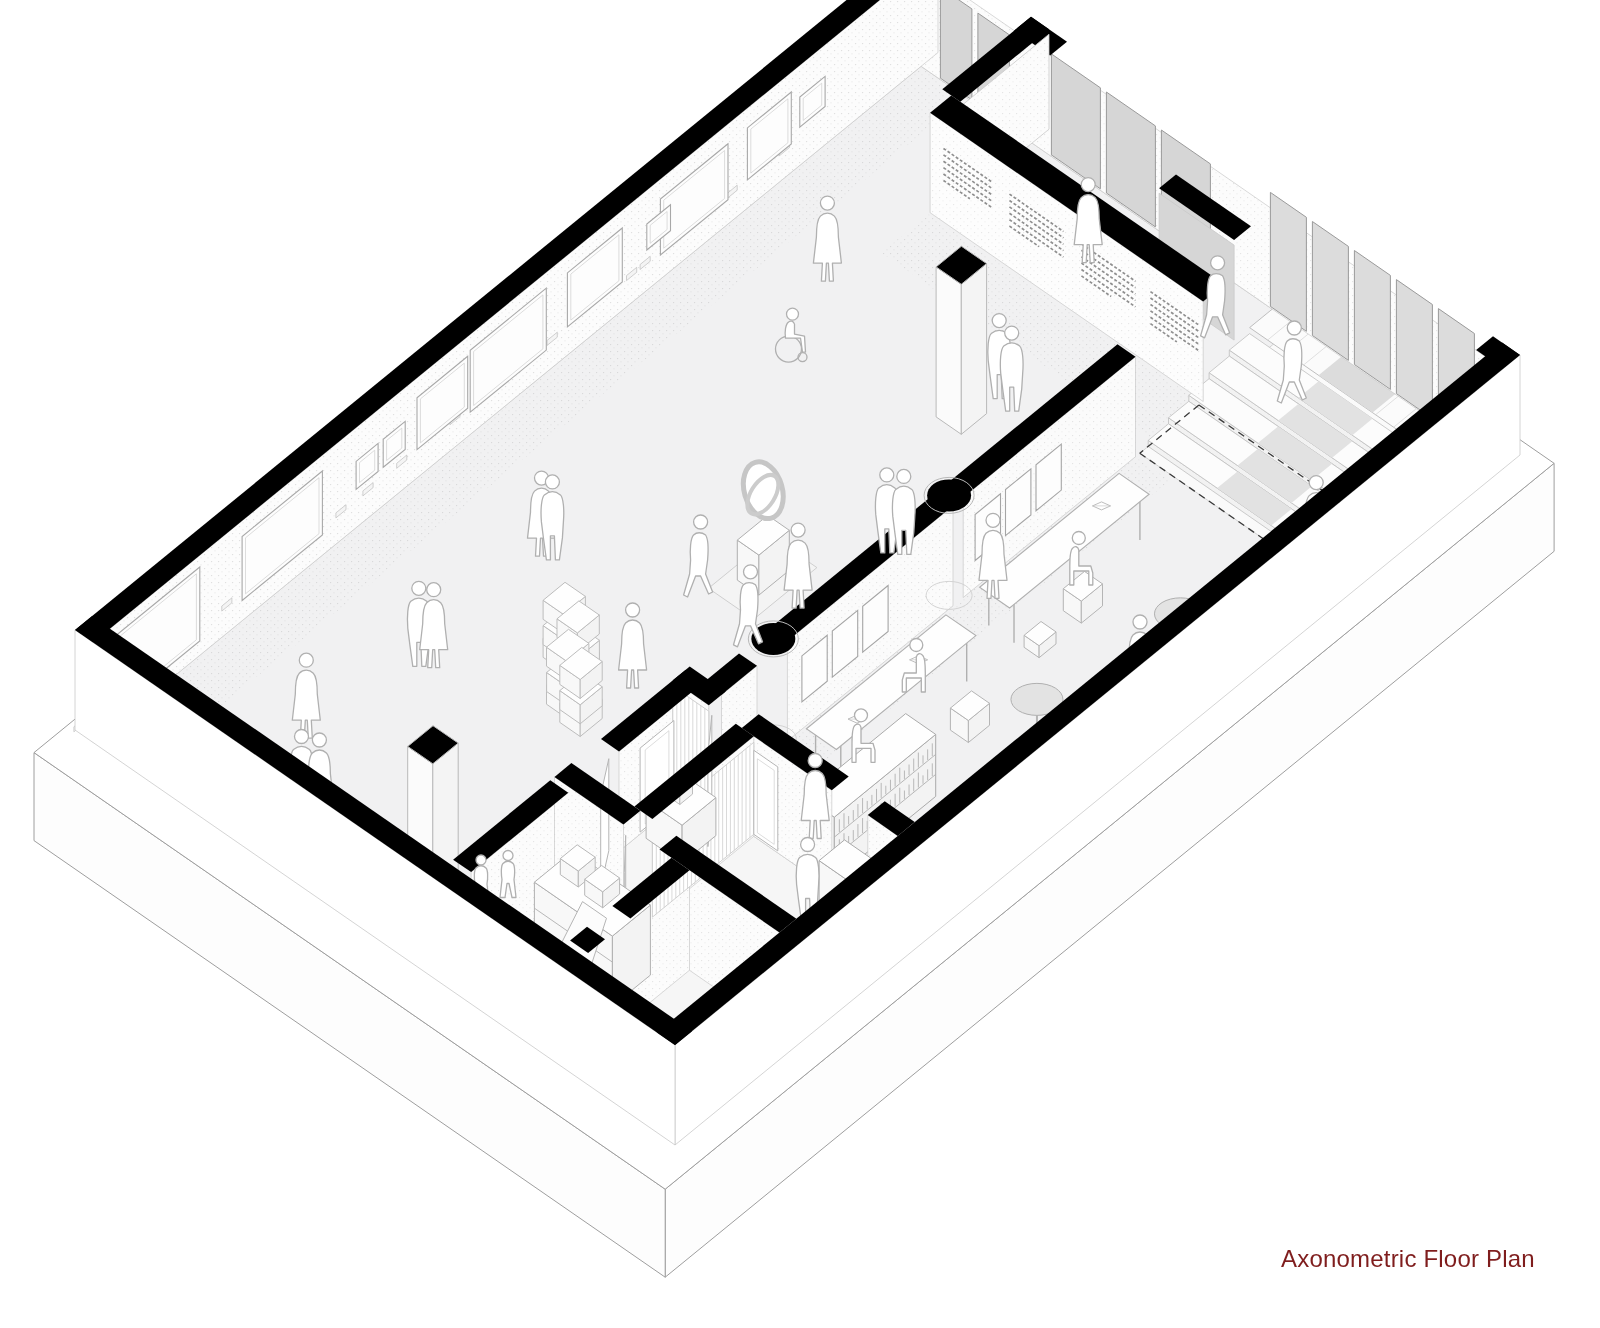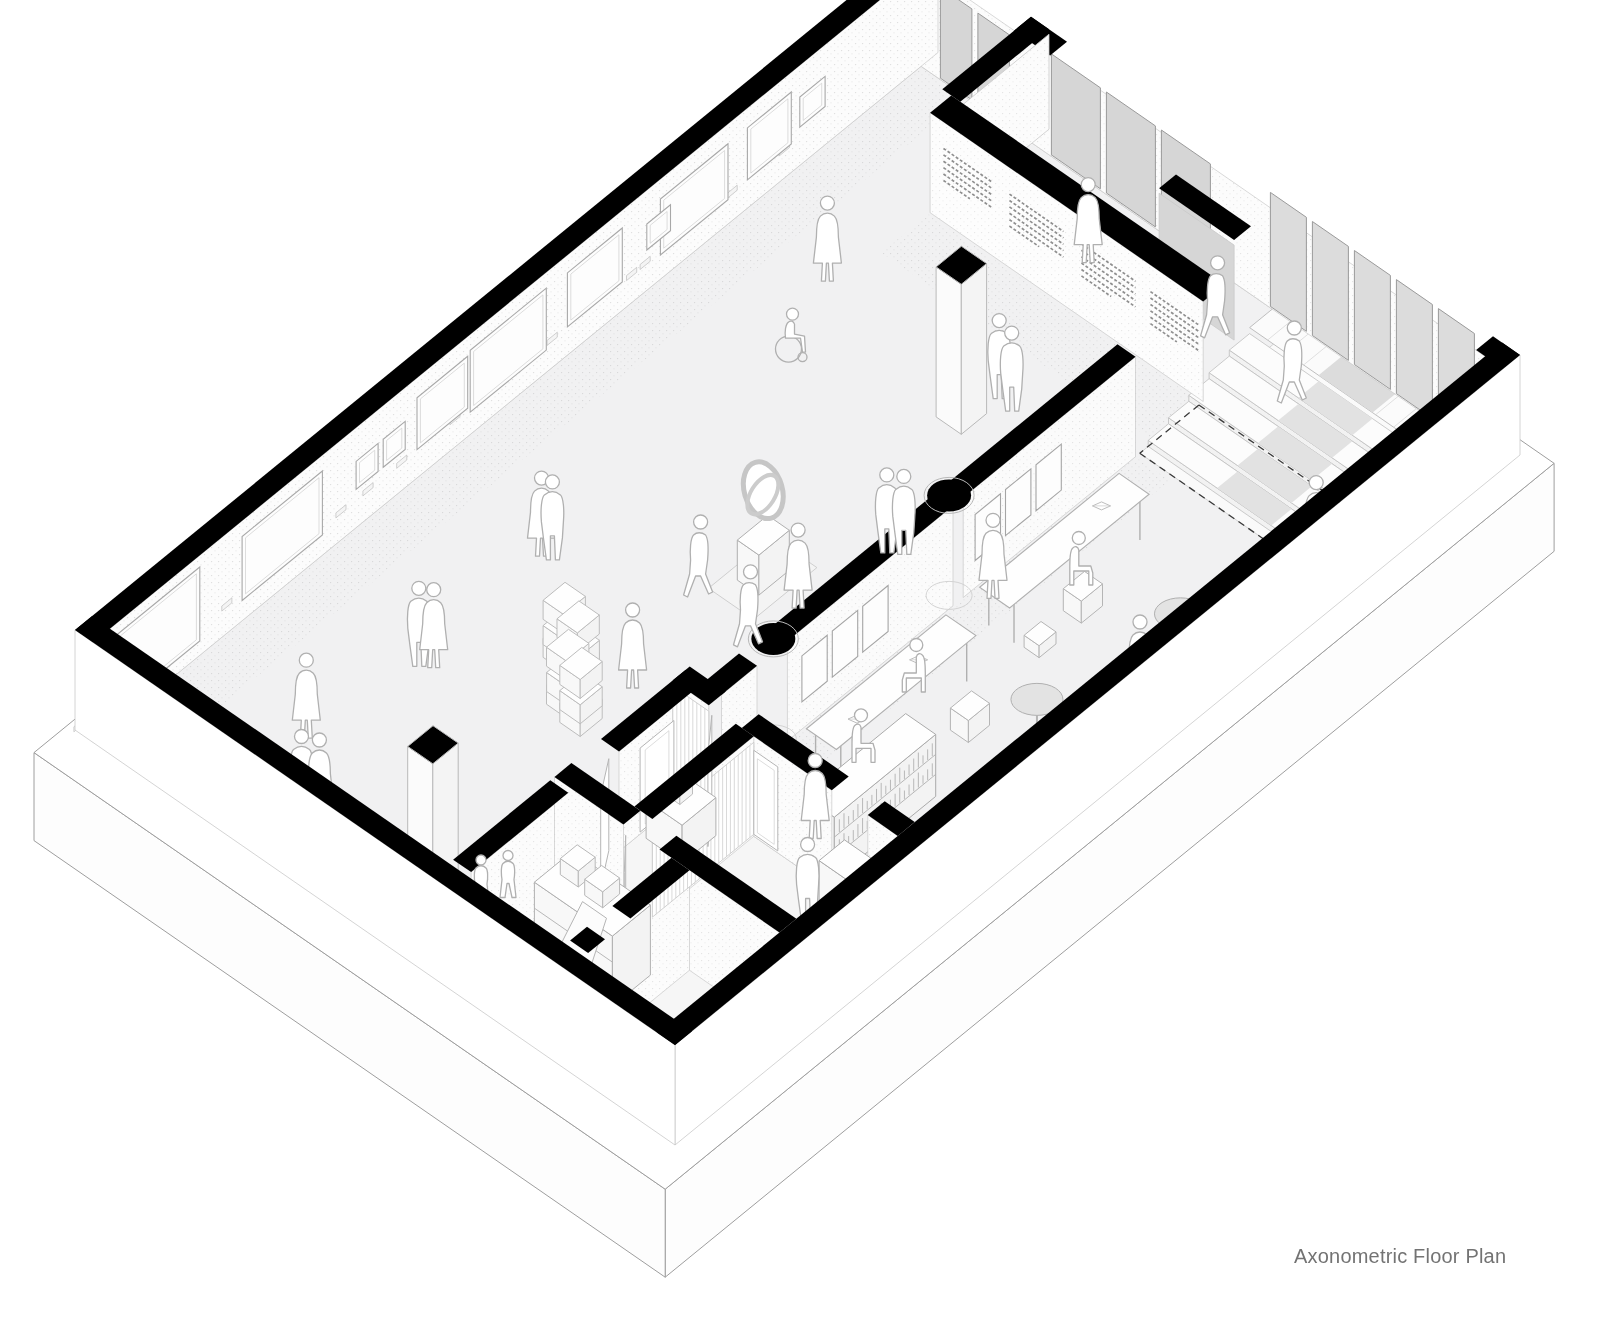--- a/index.html
+++ b/index.html
@@ -1,20 +1,20 @@
 <!DOCTYPE html>
 <html><head>
 <meta charset="utf-8">
 <style>
   html,body{margin:0;padding:0;background:#ffffff;}
   .page{position:relative;width:1600px;height:1328px;background:#fff;overflow:hidden;
         font-family:"Liberation Sans", sans-serif;}
   svg{position:absolute;left:0;top:0;}
-  .plan-label{position:absolute;left:1281px;top:1245px;font-size:20px;color:#737373;
-              letter-spacing:.2px;font-family:"Liberation Sans",sans-serif;margin-left:13px;}
+  .plan-label{position:absolute;left:1281px;top:1245px;font-size:24px;color:#7f1d1d;
+              letter-spacing:.2px;font-family:"Liberation Sans",sans-serif;}
   .ppl{stroke:#b0b0b0;fill:#ffffff;stroke-width:1.3;stroke-linejoin:round;stroke-linecap:round;}
 </style>
 </head>
 <body>
 
 <div class="page">
   <svg id="drawing" width="1600" height="1328" viewBox="0 0 1600 1328" shape-rendering="geometricPrecision">
     <defs>
       <pattern id="dots" width="7" height="7" patternUnits="userSpaceOnUse">
         <circle cx="1.6" cy="1.6" r="0.7" fill="#c8c8c8"></circle>

